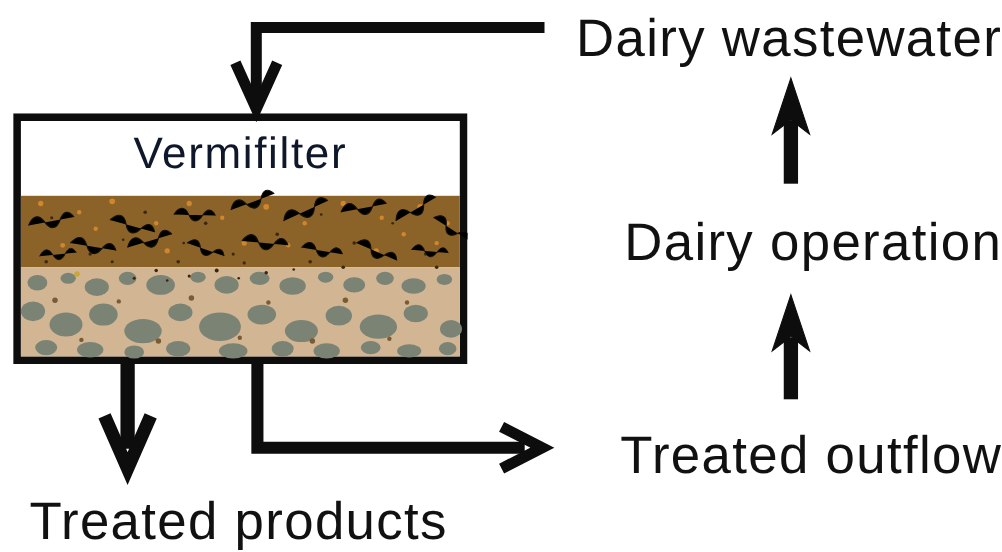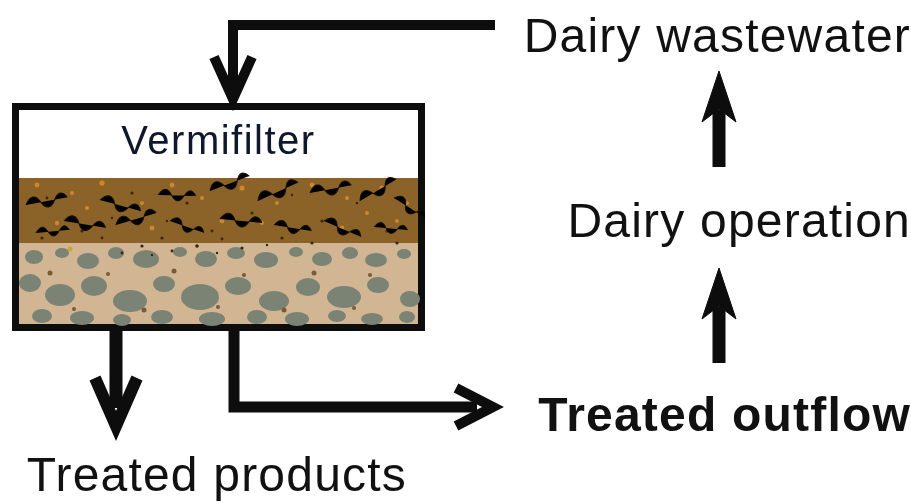--- a/index.html
+++ b/index.html
@@ -183,17 +183,17 @@
       </g>
     </g>
   </svg>
 
   <div class="abs box-title" style="left:12px;top:118px;width:413px;">Vermifilter</div>
 
   <div class="abs label" style="left:518px;top:8px;width:393px;">Dairy wastewater</div>
 
   <div class="abs label" style="left:518px;top:193px;width:393px;">Dairy operation</div>
 
-  <div class="abs label" style="left:518px;top:387px;width:393px;font-weight:bold;">Treated outflow</div>
+  <div class="abs label" style="left:518px;top:387px;width:393px;">Treated outflow</div>
 
   <div class="abs label" style="left:10px;top:447px;width:397px;">Treated products</div>
 
 </div>
 
 </body></html>

